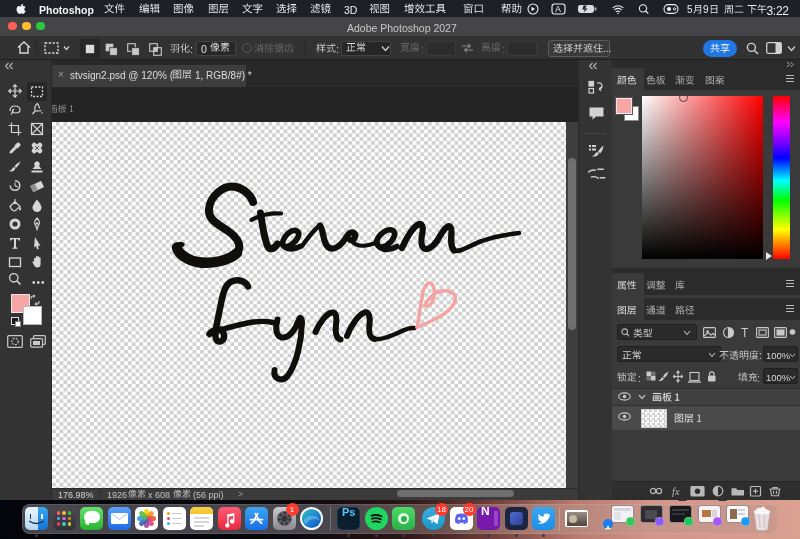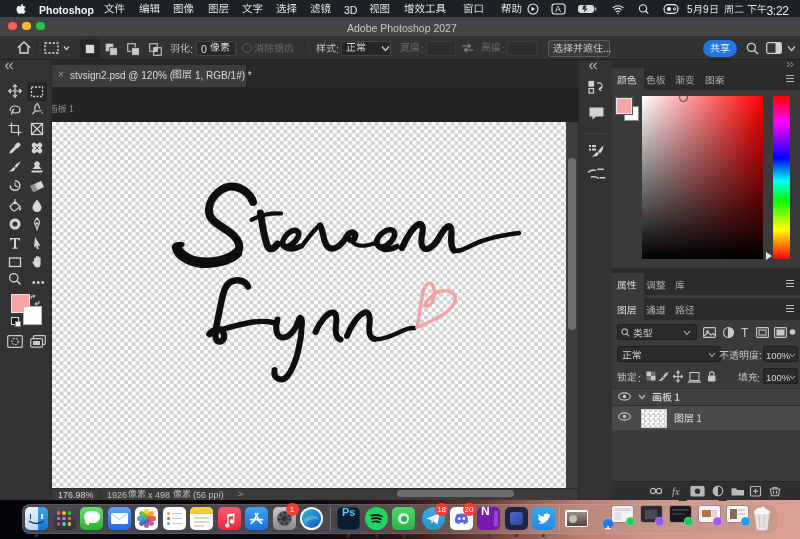--- a/index.html
+++ b/index.html
@@ -390,21 +390,21 @@
 <svg class="abs" style="left:787px;top:45px" width="9" height="7" viewBox="0 0 9 7">
       <path d="M1 1.5 L4.5 5.5 L8 1.5" fill="none" stroke="#cfcfcf" stroke-width="1.2"></path>
     </svg>
 <div class="abs" style="left:52px;top:60px;width:526px;height:27px;background:#282828"></div>
 <div class="abs" style="left:52px;top:65px;width:194px;height:22px;background:#3d3d3d"></div>
 <span class="txt" style="left:58px;top:69px;font-size:10px;color:#9a9a9a">×</span>
 <span class="txt" style="left:70px;top:69.5px;font-size:10px;color:#dedede">stvsign2.psd @ 120% (</span>
 <div style="position:absolute;left:172px;top:69.0px;line-height:0;"><svg width="20" height="12" viewBox="0 -8.8 20 12.0" style="overflow:visible">
         <path fill="#dedede" d="M0.8 -8.0H9.2V0.8H8.4V-7.3H1.6V0.8H0.8ZM1.3 -0.3H8.9V0.4H1.3ZM3.7 -2.8 4.1 -3.2Q4.5 -3.2 4.9 -3.0Q5.4 -2.9 5.8 -2.8Q6.2 -2.6 6.4 -2.5L6.1 -2.0Q5.8 -2.1 5.4 -2.3Q5.0 -2.4 4.6 -2.6Q4.2 -2.7 3.7 -2.8ZM4.1 -7.1 4.8 -6.9Q4.5 -6.4 4.1 -6.0Q3.7 -5.5 3.3 -5.2Q2.9 -4.8 2.4 -4.5Q2.4 -4.6 2.3 -4.7Q2.2 -4.8 2.1 -4.8Q2.0 -4.9 1.9 -5.0Q2.6 -5.4 3.2 -5.9Q3.8 -6.5 4.1 -7.1ZM6.8 -6.3H6.9L7.1 -6.3L7.5 -6.1Q7.1 -5.4 6.5 -4.9Q5.9 -4.4 5.2 -4.0Q4.4 -3.6 3.6 -3.3Q2.9 -3.0 2.1 -2.8Q2.1 -2.9 2.0 -3.1Q1.9 -3.2 1.9 -3.3Q1.8 -3.4 1.7 -3.5Q2.5 -3.6 3.2 -3.9Q4.0 -4.1 4.7 -4.5Q5.4 -4.8 5.9 -5.2Q6.5 -5.7 6.8 -6.2ZM3.7 -5.7Q4.1 -5.2 4.9 -4.8Q5.6 -4.3 6.5 -4.0Q7.3 -3.7 8.2 -3.5Q8.1 -3.4 8.0 -3.3Q7.9 -3.1 7.8 -3.0Q6.9 -3.2 6.0 -3.5Q5.1 -3.9 4.4 -4.4Q3.6 -4.9 3.1 -5.5ZM3.9 -6.3H7.0V-5.7H3.5ZM2.8 -1.5 3.1 -2.0Q3.6 -2.0 4.2 -1.9Q4.7 -1.8 5.3 -1.7Q5.8 -1.5 6.3 -1.4Q6.8 -1.3 7.2 -1.2L6.8 -0.6Q6.3 -0.8 5.7 -1.0Q5.0 -1.1 4.2 -1.3Q3.4 -1.4 2.8 -1.5Z M11.3 -7.9H12.1V-5.0Q12.1 -4.4 12.0 -3.6Q12.0 -2.9 11.9 -2.1Q11.8 -1.3 11.6 -0.6Q11.3 0.2 11.0 0.8Q10.9 0.7 10.8 0.6Q10.7 0.6 10.5 0.5Q10.4 0.4 10.3 0.4Q10.7 -0.2 10.9 -0.9Q11.1 -1.6 11.2 -2.3Q11.3 -3.0 11.3 -3.7Q11.3 -4.4 11.3 -5.0ZM11.9 -7.9H18.9V-5.4H11.9V-6.1H18.1V-7.3H11.9ZM13.0 -4.6H18.7V-3.9H13.0ZM12.4 -2.8H19.4V-2.2H12.4ZM16.9 -1.6 17.5 -1.9Q17.8 -1.5 18.1 -1.1Q18.4 -0.6 18.7 -0.2Q18.9 0.2 19.1 0.6L18.4 0.9Q18.3 0.6 18.0 0.1Q17.7 -0.3 17.4 -0.8Q17.1 -1.2 16.9 -1.6ZM12.9 0.6Q12.9 0.6 12.8 0.4Q12.8 0.3 12.7 0.2Q12.7 0.0 12.6 -0.1Q12.7 -0.1 12.9 -0.2Q13.0 -0.3 13.2 -0.5Q13.3 -0.6 13.4 -0.8Q13.6 -1.0 13.8 -1.3Q14.0 -1.6 14.2 -1.9Q14.4 -2.3 14.6 -2.6L15.5 -2.4Q15.2 -1.9 14.8 -1.4Q14.5 -0.9 14.1 -0.5Q13.7 -0.1 13.4 0.2V0.3Q13.4 0.3 13.3 0.3Q13.2 0.3 13.1 0.4Q13.0 0.5 13.0 0.5Q12.9 0.6 12.9 0.6ZM12.9 0.6 12.9 0.1 13.3 -0.2 18.1 -0.4Q18.2 -0.3 18.2 -0.1Q18.3 0.1 18.3 0.2Q16.9 0.3 16.0 0.3Q15.1 0.4 14.5 0.4Q13.9 0.5 13.6 0.5Q13.3 0.5 13.1 0.6Q13.0 0.6 12.9 0.6Z"></path>
       </svg></div>
-<span class="txt" style="left:195px;top:69.5px;font-size:10px;color:#dedede">1, RGB/1#) *</span>
+<span class="txt" style="left:195px;top:69.5px;font-size:10px;color:#dedede">1, RGB/8#) *</span>
 <div class="abs" style="left:52px;top:87px;width:526px;height:35px;background:#242424"></div>
 <div class="abs" style="left:52px;top:103.6px;width:34px;height:12px;overflow:hidden">
       <div style="position:absolute;left:-4px;top:0;line-height:0"><svg width="26" height="11" viewBox="0 -8.4 26 11.4" style="overflow:visible">
           <path fill="#8e8e8e" d="M0.9 -7.4H8.6V-6.7H0.9ZM4.4 -5.4H5.0V-1.6H4.4ZM3.0 -3.2V-2.0H6.4V-3.2ZM3.0 -5.0V-3.8H6.4V-5.0ZM2.4 -5.6H7.0V-1.4H2.4ZM7.9 -5.1H8.7V0.7H7.9ZM0.9 -5.0H1.6V-0.4H8.4V0.3H0.9Z M10.0 -6.1H13.2V-5.5H10.0ZM11.4 -8.0H12.0V0.7H11.4ZM11.4 -5.7 11.7 -5.6Q11.6 -5.0 11.5 -4.4Q11.3 -3.7 11.1 -3.2Q10.9 -2.6 10.6 -2.0Q10.4 -1.5 10.2 -1.2Q10.1 -1.3 10.1 -1.4Q10.0 -1.5 9.9 -1.7Q9.9 -1.8 9.8 -1.9Q10.1 -2.2 10.3 -2.6Q10.5 -3.1 10.7 -3.6Q10.9 -4.1 11.1 -4.7Q11.3 -5.2 11.4 -5.7ZM12.0 -5.2Q12.1 -5.1 12.2 -4.9Q12.4 -4.7 12.6 -4.4Q12.8 -4.1 12.9 -3.8Q13.1 -3.6 13.2 -3.5L12.7 -2.9Q12.7 -3.1 12.5 -3.4Q12.4 -3.7 12.2 -4.0Q12.1 -4.3 11.9 -4.5Q11.8 -4.8 11.7 -5.0ZM13.6 -7.1H14.3V-4.8Q14.3 -4.2 14.2 -3.4Q14.2 -2.7 14.0 -2.0Q13.9 -1.2 13.7 -0.5Q13.4 0.2 13.0 0.8Q12.9 0.7 12.8 0.6Q12.7 0.6 12.6 0.5Q12.5 0.4 12.4 0.4Q12.8 -0.2 13.0 -0.8Q13.3 -1.5 13.4 -2.2Q13.5 -2.9 13.5 -3.5Q13.6 -4.2 13.6 -4.8ZM13.9 -5.2H17.7V-4.5H13.9ZM17.5 -5.2H17.6L17.7 -5.2L18.2 -5.1Q17.9 -3.5 17.3 -2.4Q16.7 -1.2 15.9 -0.5Q15.1 0.3 14.1 0.8Q14.1 0.7 14.0 0.6Q13.9 0.5 13.8 0.4Q13.8 0.2 13.7 0.2Q14.6 -0.2 15.4 -0.9Q16.1 -1.6 16.7 -2.7Q17.2 -3.7 17.5 -5.0ZM15.1 -4.8Q15.4 -3.6 15.9 -2.6Q16.3 -1.7 17.0 -0.9Q17.7 -0.2 18.7 0.2Q18.6 0.2 18.5 0.3Q18.4 0.5 18.3 0.6Q18.3 0.7 18.2 0.8Q17.2 0.3 16.5 -0.5Q15.8 -1.3 15.3 -2.3Q14.8 -3.4 14.5 -4.6ZM17.8 -7.8 18.3 -7.2Q17.9 -7.1 17.4 -6.9Q16.8 -6.8 16.2 -6.7Q15.6 -6.6 15.0 -6.6Q14.3 -6.5 13.8 -6.5Q13.7 -6.6 13.7 -6.8Q13.6 -7.0 13.6 -7.1Q14.1 -7.1 14.7 -7.2Q15.3 -7.2 15.9 -7.3Q16.5 -7.4 17.0 -7.5Q17.5 -7.6 17.8 -7.8Z M22.0 0.0V-0.7H23.5V-5.9H22.3V-6.5Q22.7 -6.6 23.1 -6.7Q23.4 -6.8 23.7 -7.0H24.4V-0.7H25.8V0.0Z"></path>
         </svg></div>
     </div>
 <div class="abs checker" style="left:52px;top:122px;width:514px;height:366px"></div>
 <svg class="abs" style="left:52px;top:122px" width="514" height="366" viewBox="52 122 514 366">
 <g fill="none" stroke="#100e0b" stroke-linecap="round" stroke-linejoin="round">
 
@@ -442,21 +442,21 @@
 </svg>
 <div class="abs" style="left:566px;top:122px;width:12px;height:366px;background:#3e3e3e"></div>
 <div class="abs" style="left:568px;top:158px;width:8px;height:172px;border-radius:4px;background:#6f6f6f"></div>
 <div class="abs" style="left:52px;top:488px;width:526px;height:12px;background:#3b3b3b;border-top:1px solid #2a2a2a"></div>
 <span class="txt" style="left:58px;top:489.5px;font-size:9px;color:#d5d5d5">176.98%</span>
 <div class="abs" style="left:100px;top:488px;width:1px;height:12px;background:#2e2e2e"></div>
 <span class="txt" style="left:107px;top:489.5px;font-size:9px;color:#c0c0c0">1926 </span>
 <div style="position:absolute;left:128px;top:488.9px;line-height:0;"><svg width="18" height="11" viewBox="0 -7.9 18 10.8" style="overflow:visible">
         <path fill="#c0c0c0" d="M4.2 -6.9H6.5V-6.4H4.2ZM3.8 -5.1V-4.2H7.5V-5.1ZM3.2 -5.7H8.1V-3.7H3.2ZM4.7 -3.3 5.1 -3.5Q5.6 -3.2 5.8 -2.8Q6.1 -2.3 6.3 -1.9Q6.4 -1.4 6.4 -0.9Q6.4 -0.5 6.3 -0.1Q6.2 0.2 6.0 0.4Q5.9 0.6 5.7 0.6Q5.5 0.7 5.3 0.7Q5.0 0.7 4.7 0.7Q4.7 0.6 4.6 0.4Q4.6 0.2 4.5 0.1Q4.7 0.1 4.9 0.1Q5.0 0.1 5.1 0.1Q5.3 0.1 5.4 0.1Q5.5 0.1 5.6 -0.0Q5.7 -0.2 5.8 -0.4Q5.8 -0.7 5.8 -1.1Q5.8 -1.4 5.7 -1.8Q5.5 -2.2 5.3 -2.6Q5.0 -3.0 4.7 -3.3ZM5.2 -2.8 5.7 -2.5Q5.4 -2.2 4.9 -1.9Q4.4 -1.6 3.9 -1.3Q3.4 -1.1 3.0 -0.9Q2.9 -1.0 2.8 -1.2Q2.7 -1.3 2.6 -1.4Q3.0 -1.5 3.5 -1.7Q4.0 -1.9 4.5 -2.2Q4.9 -2.5 5.2 -2.8ZM5.7 -1.9 6.2 -1.7Q5.8 -1.3 5.3 -0.9Q4.7 -0.4 4.1 -0.1Q3.5 0.2 2.9 0.4Q2.8 0.3 2.7 0.1Q2.6 -0.0 2.5 -0.1Q3.1 -0.3 3.7 -0.5Q4.3 -0.8 4.8 -1.2Q5.4 -1.5 5.7 -1.9ZM7.7 -3.3 8.2 -2.9Q7.9 -2.7 7.5 -2.5Q7.1 -2.3 6.8 -2.1Q6.4 -2.0 6.1 -1.8L5.7 -2.2Q6.1 -2.3 6.4 -2.5Q6.8 -2.7 7.1 -2.9Q7.5 -3.1 7.7 -3.3ZM4.4 -7.6 5.0 -7.4Q4.7 -6.8 4.1 -6.0Q3.5 -5.3 2.7 -4.7Q2.7 -4.8 2.6 -4.9Q2.5 -4.9 2.5 -5.0Q2.4 -5.1 2.3 -5.1Q2.8 -5.5 3.2 -5.9Q3.6 -6.3 3.9 -6.8Q4.2 -7.2 4.4 -7.6ZM6.2 -6.9H6.4L6.5 -7.0L6.9 -6.7Q6.7 -6.3 6.3 -5.9Q6.0 -5.5 5.7 -5.2Q5.7 -5.3 5.6 -5.4Q5.5 -5.5 5.4 -5.6Q5.5 -5.7 5.7 -6.0Q5.9 -6.2 6.0 -6.4Q6.1 -6.6 6.2 -6.8ZM7.1 -2.5Q7.3 -2.1 7.5 -1.6Q7.7 -1.2 8.0 -0.8Q8.4 -0.5 8.7 -0.3Q8.6 -0.2 8.5 -0.1Q8.4 0.1 8.3 0.2Q7.7 -0.2 7.3 -0.9Q6.8 -1.6 6.6 -2.4ZM5.4 -5.5H6.0V-5.4Q6.0 -5.2 5.9 -4.9Q5.9 -4.6 5.7 -4.2Q5.6 -3.9 5.2 -3.5Q4.9 -3.2 4.4 -2.8Q3.8 -2.5 3.0 -2.2Q2.9 -2.3 2.8 -2.5Q2.7 -2.6 2.6 -2.7Q3.4 -2.9 3.9 -3.2Q4.4 -3.5 4.7 -3.8Q5.0 -4.1 5.2 -4.4Q5.3 -4.7 5.4 -5.0Q5.4 -5.3 5.4 -5.5ZM2.4 -7.5 3.0 -7.3Q2.7 -6.6 2.4 -5.8Q2.0 -5.1 1.6 -4.4Q1.1 -3.8 0.7 -3.3Q0.6 -3.3 0.6 -3.5Q0.5 -3.6 0.4 -3.7Q0.3 -3.9 0.3 -3.9Q0.7 -4.4 1.1 -5.0Q1.5 -5.5 1.8 -6.2Q2.1 -6.8 2.4 -7.5ZM1.4 -5.1 2.1 -5.8 2.1 -5.8V0.7H1.4Z M15.1 -2.5 15.6 -2.8Q15.9 -2.6 16.2 -2.4Q16.5 -2.1 16.8 -1.9Q17.1 -1.6 17.3 -1.4L16.8 -1.1Q16.6 -1.3 16.3 -1.5Q16.0 -1.8 15.7 -2.1Q15.4 -2.3 15.1 -2.5ZM14.7 -0.8 15.2 -1.1Q15.6 -1.0 16.0 -0.7Q16.4 -0.5 16.8 -0.3Q17.2 -0.0 17.4 0.2L16.9 0.6Q16.7 0.4 16.3 0.1Q15.9 -0.1 15.5 -0.3Q15.1 -0.6 14.7 -0.8ZM11.6 -1.1 12.3 -0.9Q12.0 -0.6 11.6 -0.3Q11.2 -0.1 10.7 0.2Q10.3 0.4 9.9 0.6Q9.9 0.5 9.8 0.4Q9.7 0.4 9.6 0.3Q9.5 0.2 9.4 0.1Q10.0 -0.1 10.6 -0.4Q11.2 -0.8 11.6 -1.1ZM13.2 -7.6H13.8V-4.4H13.2ZM9.9 -6.9H17.1V-6.4H9.9ZM10.4 -5.8H16.6V-5.3H10.4ZM9.5 -4.7H17.5V-4.2H9.5ZM10.0 -1.2Q10.0 -1.3 10.0 -1.4Q10.0 -1.5 9.9 -1.6Q9.9 -1.7 9.9 -1.8Q10.1 -1.8 10.4 -1.9Q10.7 -2.0 11.1 -2.1Q11.3 -2.2 11.6 -2.3Q12.0 -2.4 12.4 -2.6Q12.8 -2.8 13.3 -3.0Q13.8 -3.2 14.3 -3.4Q14.7 -3.7 15.2 -3.9L15.7 -3.5Q14.4 -2.8 13.1 -2.3Q11.8 -1.8 10.5 -1.5V-1.5Q10.5 -1.5 10.4 -1.4Q10.4 -1.4 10.3 -1.4Q10.2 -1.3 10.1 -1.3Q10.0 -1.3 10.0 -1.2ZM10.0 -1.2 10.0 -1.6 10.5 -1.8 16.3 -2.1Q16.3 -2.0 16.3 -1.9Q16.4 -1.7 16.4 -1.7Q15.0 -1.6 14.0 -1.5Q13.0 -1.5 12.4 -1.4Q11.7 -1.4 11.3 -1.4Q10.8 -1.3 10.6 -1.3Q10.4 -1.3 10.2 -1.3Q10.1 -1.2 10.0 -1.2ZM10.7 -2.6Q10.7 -2.7 10.7 -2.8Q10.7 -2.9 10.6 -3.0Q10.6 -3.1 10.6 -3.2Q10.7 -3.2 10.8 -3.3Q11.0 -3.3 11.2 -3.4Q11.3 -3.5 11.6 -3.6Q11.9 -3.7 12.3 -3.9Q12.7 -4.1 13.0 -4.4L13.5 -4.0Q12.9 -3.7 12.3 -3.4Q11.7 -3.1 11.1 -2.9V-2.9Q11.1 -2.9 11.1 -2.9Q11.0 -2.9 10.9 -2.8Q10.9 -2.8 10.8 -2.7Q10.7 -2.7 10.7 -2.6ZM10.7 -2.6 10.7 -3.0 11.1 -3.2 14.3 -3.4Q14.3 -3.3 14.3 -3.1Q14.2 -3.0 14.2 -2.9Q13.3 -2.9 12.7 -2.8Q12.1 -2.8 11.8 -2.8Q11.4 -2.7 11.2 -2.7Q11.0 -2.7 10.9 -2.7Q10.8 -2.7 10.7 -2.6ZM13.3 -1.8H14.0V-0.1Q14.0 0.2 13.9 0.4Q13.8 0.5 13.6 0.6Q13.4 0.7 13.0 0.7Q12.7 0.7 12.2 0.7Q12.2 0.5 12.1 0.4Q12.0 0.2 11.9 0.1Q12.2 0.1 12.5 0.1Q12.7 0.1 12.9 0.1Q13.1 0.1 13.1 0.1Q13.2 0.1 13.3 0.0Q13.3 0.0 13.3 -0.1Z"></path>
       </svg></div>
-<span class="txt" style="left:148px;top:489.5px;font-size:9px;color:#c0c0c0">x 498 </span>
+<span class="txt" style="left:148px;top:489.5px;font-size:9px;color:#c0c0c0">x 608 </span>
 <div style="position:absolute;left:173px;top:488.9px;line-height:0;"><svg width="18" height="11" viewBox="0 -7.9 18 10.8" style="overflow:visible">
         <path fill="#c0c0c0" d="M4.2 -6.9H6.5V-6.4H4.2ZM3.8 -5.1V-4.2H7.5V-5.1ZM3.2 -5.7H8.1V-3.7H3.2ZM4.7 -3.3 5.1 -3.5Q5.6 -3.2 5.8 -2.8Q6.1 -2.3 6.3 -1.9Q6.4 -1.4 6.4 -0.9Q6.4 -0.5 6.3 -0.1Q6.2 0.2 6.0 0.4Q5.9 0.6 5.7 0.6Q5.5 0.7 5.3 0.7Q5.0 0.7 4.7 0.7Q4.7 0.6 4.6 0.4Q4.6 0.2 4.5 0.1Q4.7 0.1 4.9 0.1Q5.0 0.1 5.1 0.1Q5.3 0.1 5.4 0.1Q5.5 0.1 5.6 -0.0Q5.7 -0.2 5.8 -0.4Q5.8 -0.7 5.8 -1.1Q5.8 -1.4 5.7 -1.8Q5.5 -2.2 5.3 -2.6Q5.0 -3.0 4.7 -3.3ZM5.2 -2.8 5.7 -2.5Q5.4 -2.2 4.9 -1.9Q4.4 -1.6 3.9 -1.3Q3.4 -1.1 3.0 -0.9Q2.9 -1.0 2.8 -1.2Q2.7 -1.3 2.6 -1.4Q3.0 -1.5 3.5 -1.7Q4.0 -1.9 4.5 -2.2Q4.9 -2.5 5.2 -2.8ZM5.7 -1.9 6.2 -1.7Q5.8 -1.3 5.3 -0.9Q4.7 -0.4 4.1 -0.1Q3.5 0.2 2.9 0.4Q2.8 0.3 2.7 0.1Q2.6 -0.0 2.5 -0.1Q3.1 -0.3 3.7 -0.5Q4.3 -0.8 4.8 -1.2Q5.4 -1.5 5.7 -1.9ZM7.7 -3.3 8.2 -2.9Q7.9 -2.7 7.5 -2.5Q7.1 -2.3 6.8 -2.1Q6.4 -2.0 6.1 -1.8L5.7 -2.2Q6.1 -2.3 6.4 -2.5Q6.8 -2.7 7.1 -2.9Q7.5 -3.1 7.7 -3.3ZM4.4 -7.6 5.0 -7.4Q4.7 -6.8 4.1 -6.0Q3.5 -5.3 2.7 -4.7Q2.7 -4.8 2.6 -4.9Q2.5 -4.9 2.5 -5.0Q2.4 -5.1 2.3 -5.1Q2.8 -5.5 3.2 -5.9Q3.6 -6.3 3.9 -6.8Q4.2 -7.2 4.4 -7.6ZM6.2 -6.9H6.4L6.5 -7.0L6.9 -6.7Q6.7 -6.3 6.3 -5.9Q6.0 -5.5 5.7 -5.2Q5.7 -5.3 5.6 -5.4Q5.5 -5.5 5.4 -5.6Q5.5 -5.7 5.7 -6.0Q5.9 -6.2 6.0 -6.4Q6.1 -6.6 6.2 -6.8ZM7.1 -2.5Q7.3 -2.1 7.5 -1.6Q7.7 -1.2 8.0 -0.8Q8.4 -0.5 8.7 -0.3Q8.6 -0.2 8.5 -0.1Q8.4 0.1 8.3 0.2Q7.7 -0.2 7.3 -0.9Q6.8 -1.6 6.6 -2.4ZM5.4 -5.5H6.0V-5.4Q6.0 -5.2 5.9 -4.9Q5.9 -4.6 5.7 -4.2Q5.6 -3.9 5.2 -3.5Q4.9 -3.2 4.4 -2.8Q3.8 -2.5 3.0 -2.2Q2.9 -2.3 2.8 -2.5Q2.7 -2.6 2.6 -2.7Q3.4 -2.9 3.9 -3.2Q4.4 -3.5 4.7 -3.8Q5.0 -4.1 5.2 -4.4Q5.3 -4.7 5.4 -5.0Q5.4 -5.3 5.4 -5.5ZM2.4 -7.5 3.0 -7.3Q2.7 -6.6 2.4 -5.8Q2.0 -5.1 1.6 -4.4Q1.1 -3.8 0.7 -3.3Q0.6 -3.3 0.6 -3.5Q0.5 -3.6 0.4 -3.7Q0.3 -3.9 0.3 -3.9Q0.7 -4.4 1.1 -5.0Q1.5 -5.5 1.8 -6.2Q2.1 -6.8 2.4 -7.5ZM1.4 -5.1 2.1 -5.8 2.1 -5.8V0.7H1.4Z M15.1 -2.5 15.6 -2.8Q15.9 -2.6 16.2 -2.4Q16.5 -2.1 16.8 -1.9Q17.1 -1.6 17.3 -1.4L16.8 -1.1Q16.6 -1.3 16.3 -1.5Q16.0 -1.8 15.7 -2.1Q15.4 -2.3 15.1 -2.5ZM14.7 -0.8 15.2 -1.1Q15.6 -1.0 16.0 -0.7Q16.4 -0.5 16.8 -0.3Q17.2 -0.0 17.4 0.2L16.9 0.6Q16.7 0.4 16.3 0.1Q15.9 -0.1 15.5 -0.3Q15.1 -0.6 14.7 -0.8ZM11.6 -1.1 12.3 -0.9Q12.0 -0.6 11.6 -0.3Q11.2 -0.1 10.7 0.2Q10.3 0.4 9.9 0.6Q9.9 0.5 9.8 0.4Q9.7 0.4 9.6 0.3Q9.5 0.2 9.4 0.1Q10.0 -0.1 10.6 -0.4Q11.2 -0.8 11.6 -1.1ZM13.2 -7.6H13.8V-4.4H13.2ZM9.9 -6.9H17.1V-6.4H9.9ZM10.4 -5.8H16.6V-5.3H10.4ZM9.5 -4.7H17.5V-4.2H9.5ZM10.0 -1.2Q10.0 -1.3 10.0 -1.4Q10.0 -1.5 9.9 -1.6Q9.9 -1.7 9.9 -1.8Q10.1 -1.8 10.4 -1.9Q10.7 -2.0 11.1 -2.1Q11.3 -2.2 11.6 -2.3Q12.0 -2.4 12.4 -2.6Q12.8 -2.8 13.3 -3.0Q13.8 -3.2 14.3 -3.4Q14.7 -3.7 15.2 -3.9L15.7 -3.5Q14.4 -2.8 13.1 -2.3Q11.8 -1.8 10.5 -1.5V-1.5Q10.5 -1.5 10.4 -1.4Q10.4 -1.4 10.3 -1.4Q10.2 -1.3 10.1 -1.3Q10.0 -1.3 10.0 -1.2ZM10.0 -1.2 10.0 -1.6 10.5 -1.8 16.3 -2.1Q16.3 -2.0 16.3 -1.9Q16.4 -1.7 16.4 -1.7Q15.0 -1.6 14.0 -1.5Q13.0 -1.5 12.4 -1.4Q11.7 -1.4 11.3 -1.4Q10.8 -1.3 10.6 -1.3Q10.4 -1.3 10.2 -1.3Q10.1 -1.2 10.0 -1.2ZM10.7 -2.6Q10.7 -2.7 10.7 -2.8Q10.7 -2.9 10.6 -3.0Q10.6 -3.1 10.6 -3.2Q10.7 -3.2 10.8 -3.3Q11.0 -3.3 11.2 -3.4Q11.3 -3.5 11.6 -3.6Q11.9 -3.7 12.3 -3.9Q12.7 -4.1 13.0 -4.4L13.5 -4.0Q12.9 -3.7 12.3 -3.4Q11.7 -3.1 11.1 -2.9V-2.9Q11.1 -2.9 11.1 -2.9Q11.0 -2.9 10.9 -2.8Q10.9 -2.8 10.8 -2.7Q10.7 -2.7 10.7 -2.6ZM10.7 -2.6 10.7 -3.0 11.1 -3.2 14.3 -3.4Q14.3 -3.3 14.3 -3.1Q14.2 -3.0 14.2 -2.9Q13.3 -2.9 12.7 -2.8Q12.1 -2.8 11.8 -2.8Q11.4 -2.7 11.2 -2.7Q11.0 -2.7 10.9 -2.7Q10.8 -2.7 10.7 -2.6ZM13.3 -1.8H14.0V-0.1Q14.0 0.2 13.9 0.4Q13.8 0.5 13.6 0.6Q13.4 0.7 13.0 0.7Q12.7 0.7 12.2 0.7Q12.2 0.5 12.1 0.4Q12.0 0.2 11.9 0.1Q12.2 0.1 12.5 0.1Q12.7 0.1 12.9 0.1Q13.1 0.1 13.1 0.1Q13.2 0.1 13.3 0.0Q13.3 0.0 13.3 -0.1Z"></path>
       </svg></div>
 <span class="txt" style="left:193px;top:489.5px;font-size:9px;color:#c0c0c0">(56 ppi)</span>
 <span class="txt" style="left:238px;top:489px;font-size:9px;color:#9a9a9a">&gt;</span>
 <div class="abs" style="left:397px;top:490px;width:117px;height:7px;border-radius:3.5px;background:#6f6f6f"></div>
 <div class="abs" style="left:0;top:60px;width:52px;height:440px;background:#333333;border-right:1px solid #282828"></div>
 <svg class="abs" style="left:4px;top:62px" width="10" height="8" viewBox="0 0 10 8">
       <path d="M4.5 1 L1.5 4 L4.5 7 M8.5 1 L5.5 4 L8.5 7" stroke="#b5b5b5" stroke-width="1.1" fill="none"></path>
     </svg>

